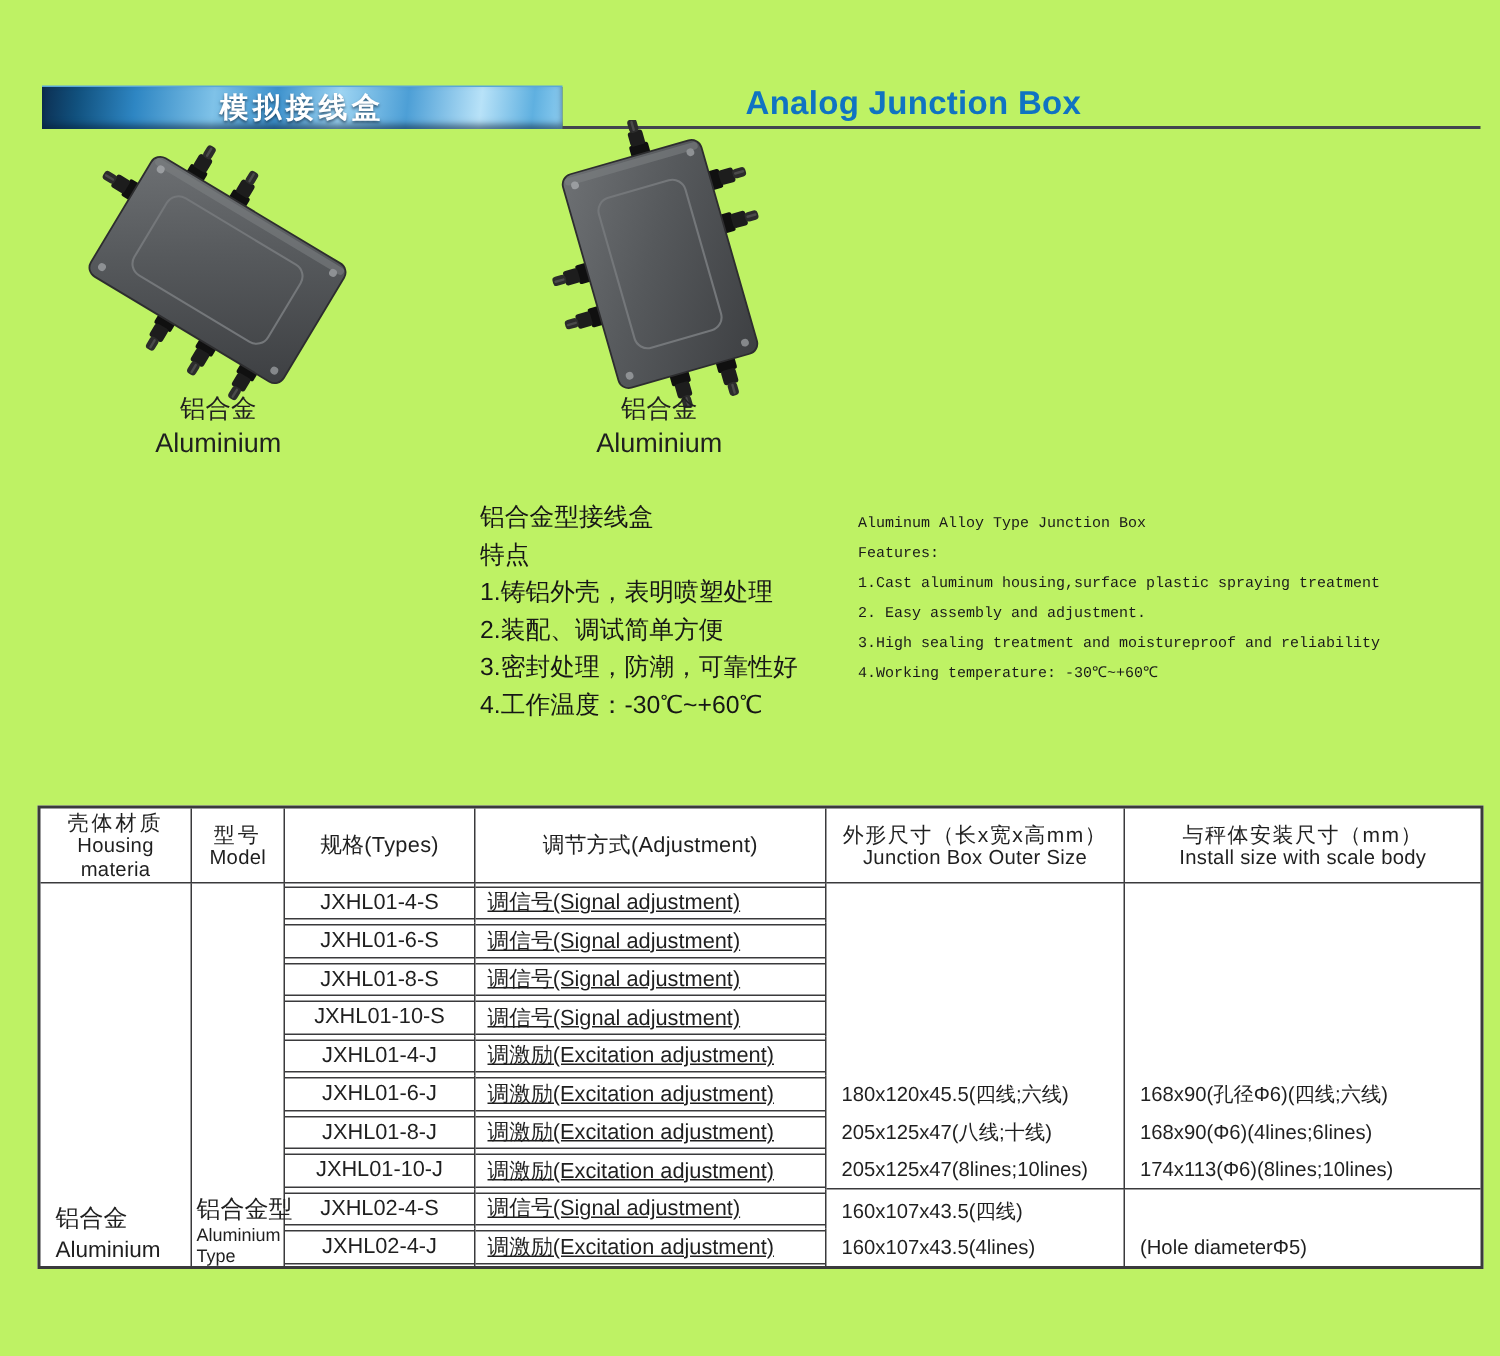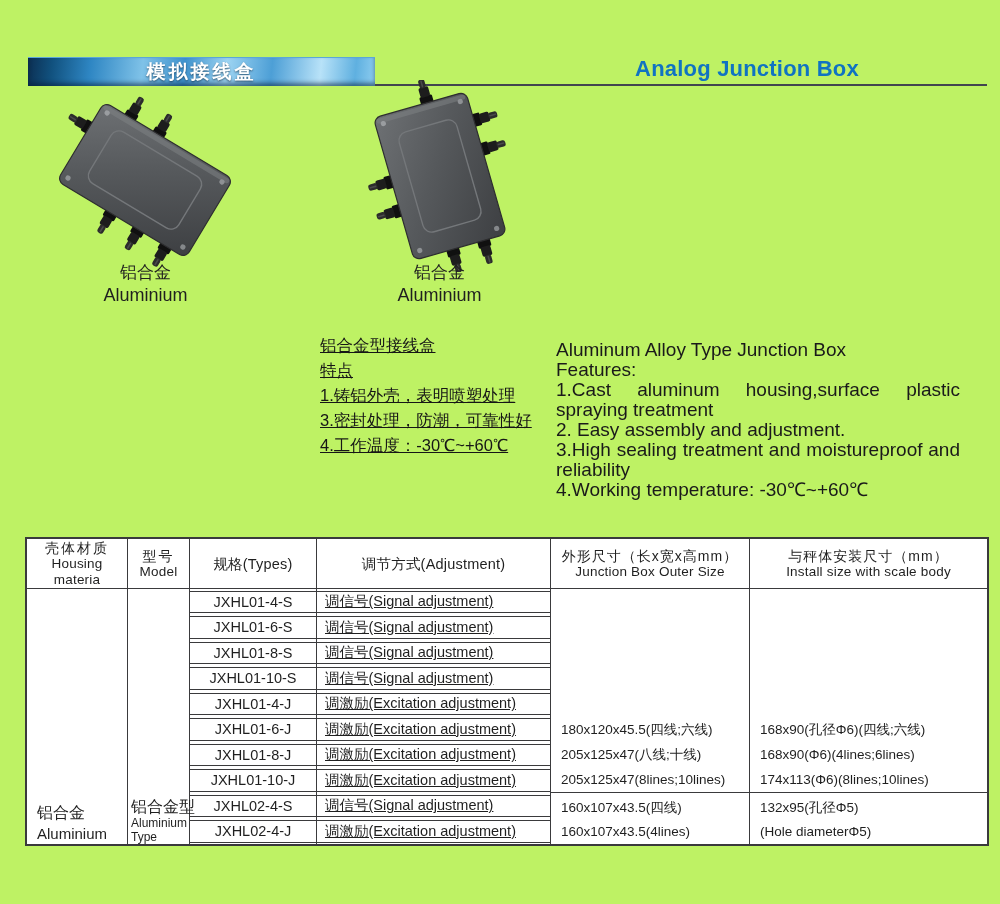--- a/index.html
+++ b/index.html
@@ -14,39 +14,39 @@
   
   .banner{
     position:absolute;left:28px;top:57px;width:347px;height:28px;
     background:linear-gradient(96deg,#0c2f52 0%,#11517e 7%,#2e86c3 18%,#7fc2e8 33%,#3e92cd 45%,#9dd4f2 57%,#4d9fd6 70%,#b8e2f8 84%,#5fb0e0 94%,#8ecdf0 100%);
     border-top:1px solid #5aa7d8;
     box-shadow:inset 0 -3px 4px rgba(6,30,55,.55);
     display:flex;align-items:center;justify-content:center;
   }
   .banner span{color:#fff;font-weight:bold;font-size:19px;letter-spacing:3px;text-shadow:0 1px 2px rgba(0,20,40,.6);}
   .title-en{
-    position:absolute;top:56px;right:13px;width:500px;text-align:center;
+    position:absolute;top:56px;right:13px;width:500px;text-align:left;
     color:var(--accent);font-size:22px;font-weight:bold;letter-spacing:.2px;
   }
   .rule{position:absolute;left:375px;top:84px;width:612px;height:2px;background:#42454f;}
 
   
   .fig{position:absolute;}
   .fig1{left:48px;top:90px;}
   .fig2{left:352px;top:80px;}
   .caption{position:absolute;text-align:center;line-height:22px;}
   .cap1{left:48px;top:262px;width:195px;}
   .cap2{left:342px;top:262px;width:195px;}
   .caption .cn{display:block;font-size:17px;}
   .caption .en{display:block;font-size:18px;}
 
   
   .feat-cn{position:absolute;left:320px;top:333px;width:270px;font-size:16.5px;line-height:25px;color:#161616;}
-  .feat-cn div{white-space:nowrap;text-decoration:underline;}
-  .feat-en{position:absolute;left:556px;top:340px;width:404px;font-size:19px;line-height:20px;color:#1a1a1a;}
+  .feat-cn div{white-space:nowrap;}
+  .feat-en{position:absolute;left:572px;top:340px;width:404px;font-size:10px;line-height:20px;color:#1a1a1a;font-family:Liberation Mono, monospace;}
   .feat-en p{margin:0;text-align:justify;}
 
   
   .jt{
     position:absolute;left:25px;top:537px;width:964px;height:309px;box-sizing:border-box;
     display:grid;grid-template-columns:101px 62px 127px 234px 199px 1fr;
     grid-template-rows:50px repeat(10,1fr);
     border:2px solid var(--bd);background:#fff;font-size:14px;
   }
   .cell{box-sizing:border-box;min-width:0;}
@@ -148,20 +148,21 @@
   </div>
   <div class="caption cap2">
     <span class="cn">铝合金</span>
     <span class="en">Aluminium</span>
   </div>
 
   <div class="feat-cn">
     <div>铝合金型接线盒</div>
     <div>特点</div>
     <div>1.铸铝外壳，表明喷塑处理</div>
+    <div>2.装配、调试简单方便</div>
     <div>3.密封处理，防潮，可靠性好</div>
     <div>4.工作温度：-30℃~+60℃</div>
   </div>
 
   <div class="feat-en">
     <p>Aluminum Alloy Type Junction Box</p>
     <p>Features:</p>
     <p>1.Cast aluminum housing,surface plastic spraying treatment</p>
     <p>2. Easy assembly and adjustment.</p>
     <p>3.High sealing treatment and moistureproof and reliability</p>
@@ -277,18 +278,17 @@
       <span>168x90(Φ6)(4lines;6lines)</span>
       <span>174x113(Φ6)(8lines;10lines)</span>
     </div>
 
     <div class="cell br vc grp small" style="grid-column:5;grid-row:10 / span 2">
       <span>160x107x43.5(四线)</span>
       <span>160x107x43.5(4lines)</span>
     </div>
 
     <div class="cell vc grp small" style="grid-column:6;grid-row:10 / span 2">
-      <span>132x95(孔径Φ5)</span>
       <span>(Hole diameterΦ5)</span>
     </div>
 
   </div>
 </div>
 
 </body></html>

